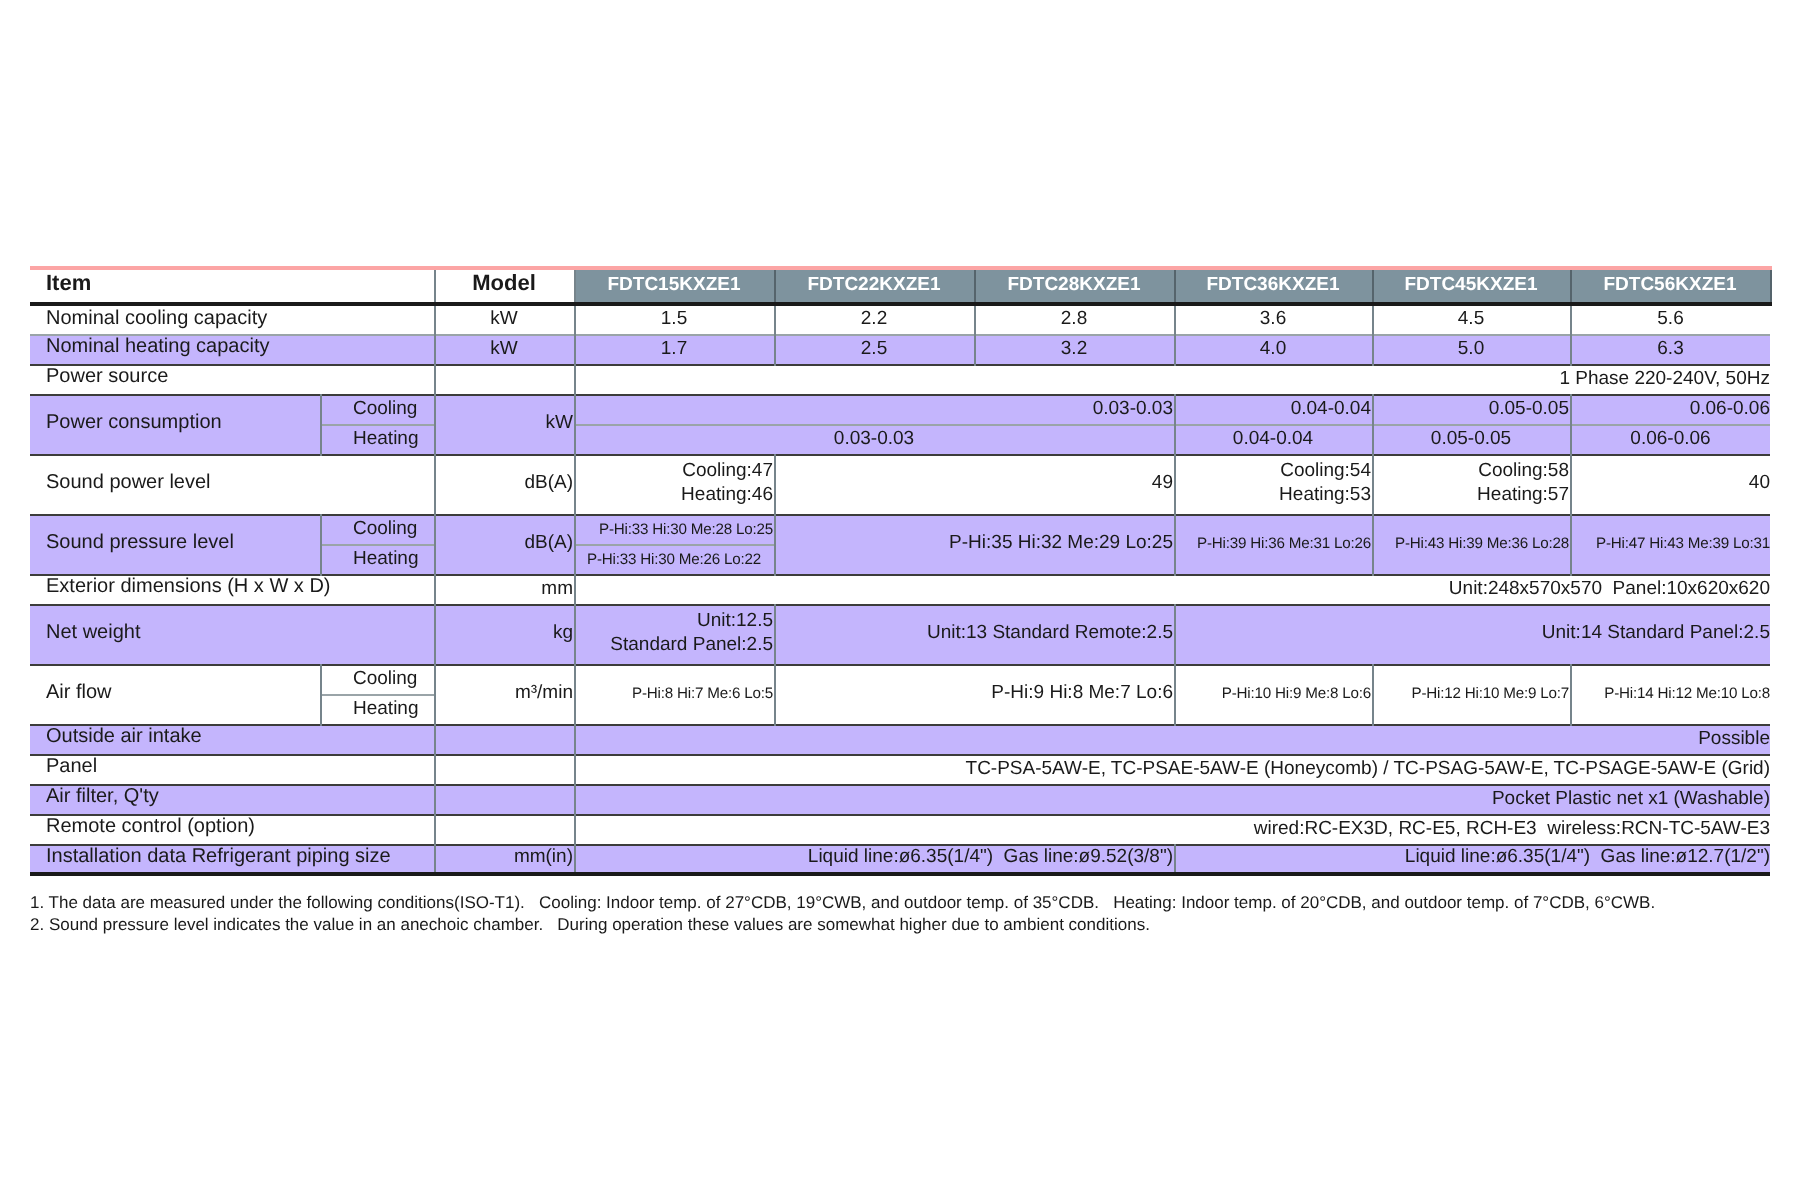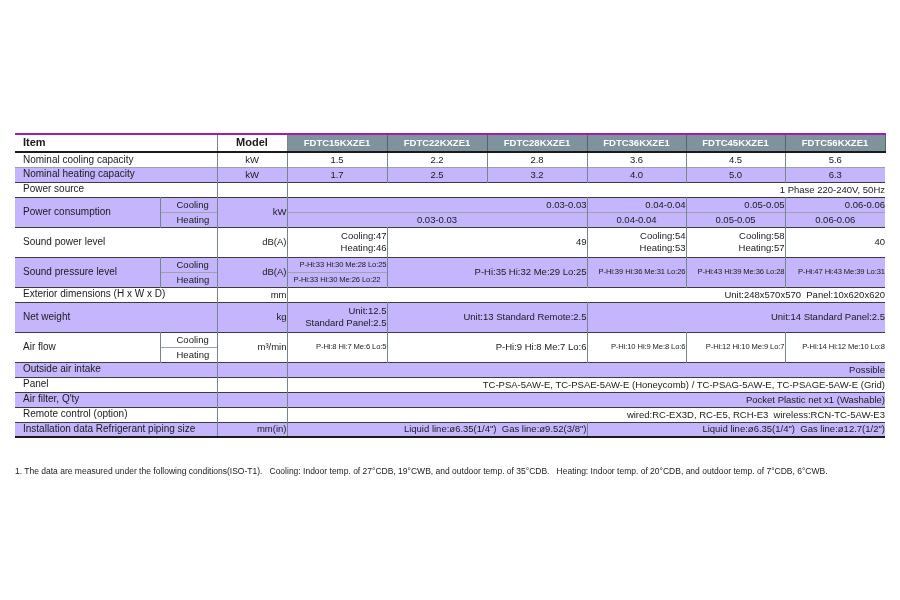--- a/index.html
+++ b/index.html
@@ -4,21 +4,21 @@
 <style>
   html,body{margin:0;padding:0;}
   body{
     width:900px;height:600px;background:#ffffff;overflow:hidden;position:relative;
     font-family:"Liberation Sans",sans-serif;color:#1a1a1a;
     -webkit-font-smoothing:antialiased;
   }
   .sheet{position:absolute;left:15px;top:133px;width:870px;}
   table.spec{
     border-collapse:collapse;table-layout:fixed;width:870px;
-    border-top:2px solid #a21caf;border-bottom:2px solid #1a1a1a;
+    border-top:2px solid #fca5a5;border-bottom:2px solid #1a1a1a;
   }
   .spec th,.spec td{
     padding:0;vertical-align:middle;text-align:center;
     font-size:9.5px;line-height:1.25;white-space:pre-wrap;overflow:hidden;
     border-left:1px solid #76848b;border-right:1px solid #76848b;
   }
   .spec tr>*:first-child{border-left:none;}
   .spec tr>*:last-child{border-right:none;}
   .spec tr{height:15px;}
   .spec tr.hdr{height:18px;}
@@ -34,21 +34,21 @@
     border-left:1px solid #55646c;border-right:1px solid #55646c;
   }
   .spec td.label{text-align:left;padding-left:8px;font-size:10px;}
   .spec td.sub{text-align:left;padding-left:16px;font-size:9.5px;}
   .spec td.unit{font-size:9.5px;}
   .spec td.small{font-size:7.6px;letter-spacing:-0.1px;}
   .footnotes{
     position:absolute;left:15px;top:446px;width:880px;
     font-size:8.5px;line-height:11px;color:#1a1a1a;
   }
-  .footnotes .fn{white-space:pre;margin-top:20px;}
+  .footnotes .fn{white-space:pre;}
 </style>
 </head>
 <body>
 
 <div class="sheet">
   <table class="spec">
     <colgroup>
       <col style="width:145px">
         <col style="width:57px">
         <col style="width:70px">
@@ -203,13 +203,14 @@
       <td class="unit">mm(in)</td>
       <td colspan="3">Liquid line:ø6.35(1/4")  Gas line:ø9.52(3/8")</td>
       <td colspan="3">Liquid line:ø6.35(1/4")  Gas line:ø12.7(1/2")</td>
     </tr>
   </tbody>
     </table>
 </div>
 
 <div class="footnotes">
   <div class="fn">1. The data are measured under the following conditions(ISO-T1).   Cooling: Indoor temp. of 27°CDB, 19°CWB, and outdoor temp. of 35°CDB.   Heating: Indoor temp. of 20°CDB, and outdoor temp. of 7°CDB, 6°CWB.</div>
+  <div class="fn">2. Sound pressure level indicates the value in an anechoic chamber.   During operation these values are somewhat higher due to ambient conditions.</div>
 </div>
 
 </body></html>

